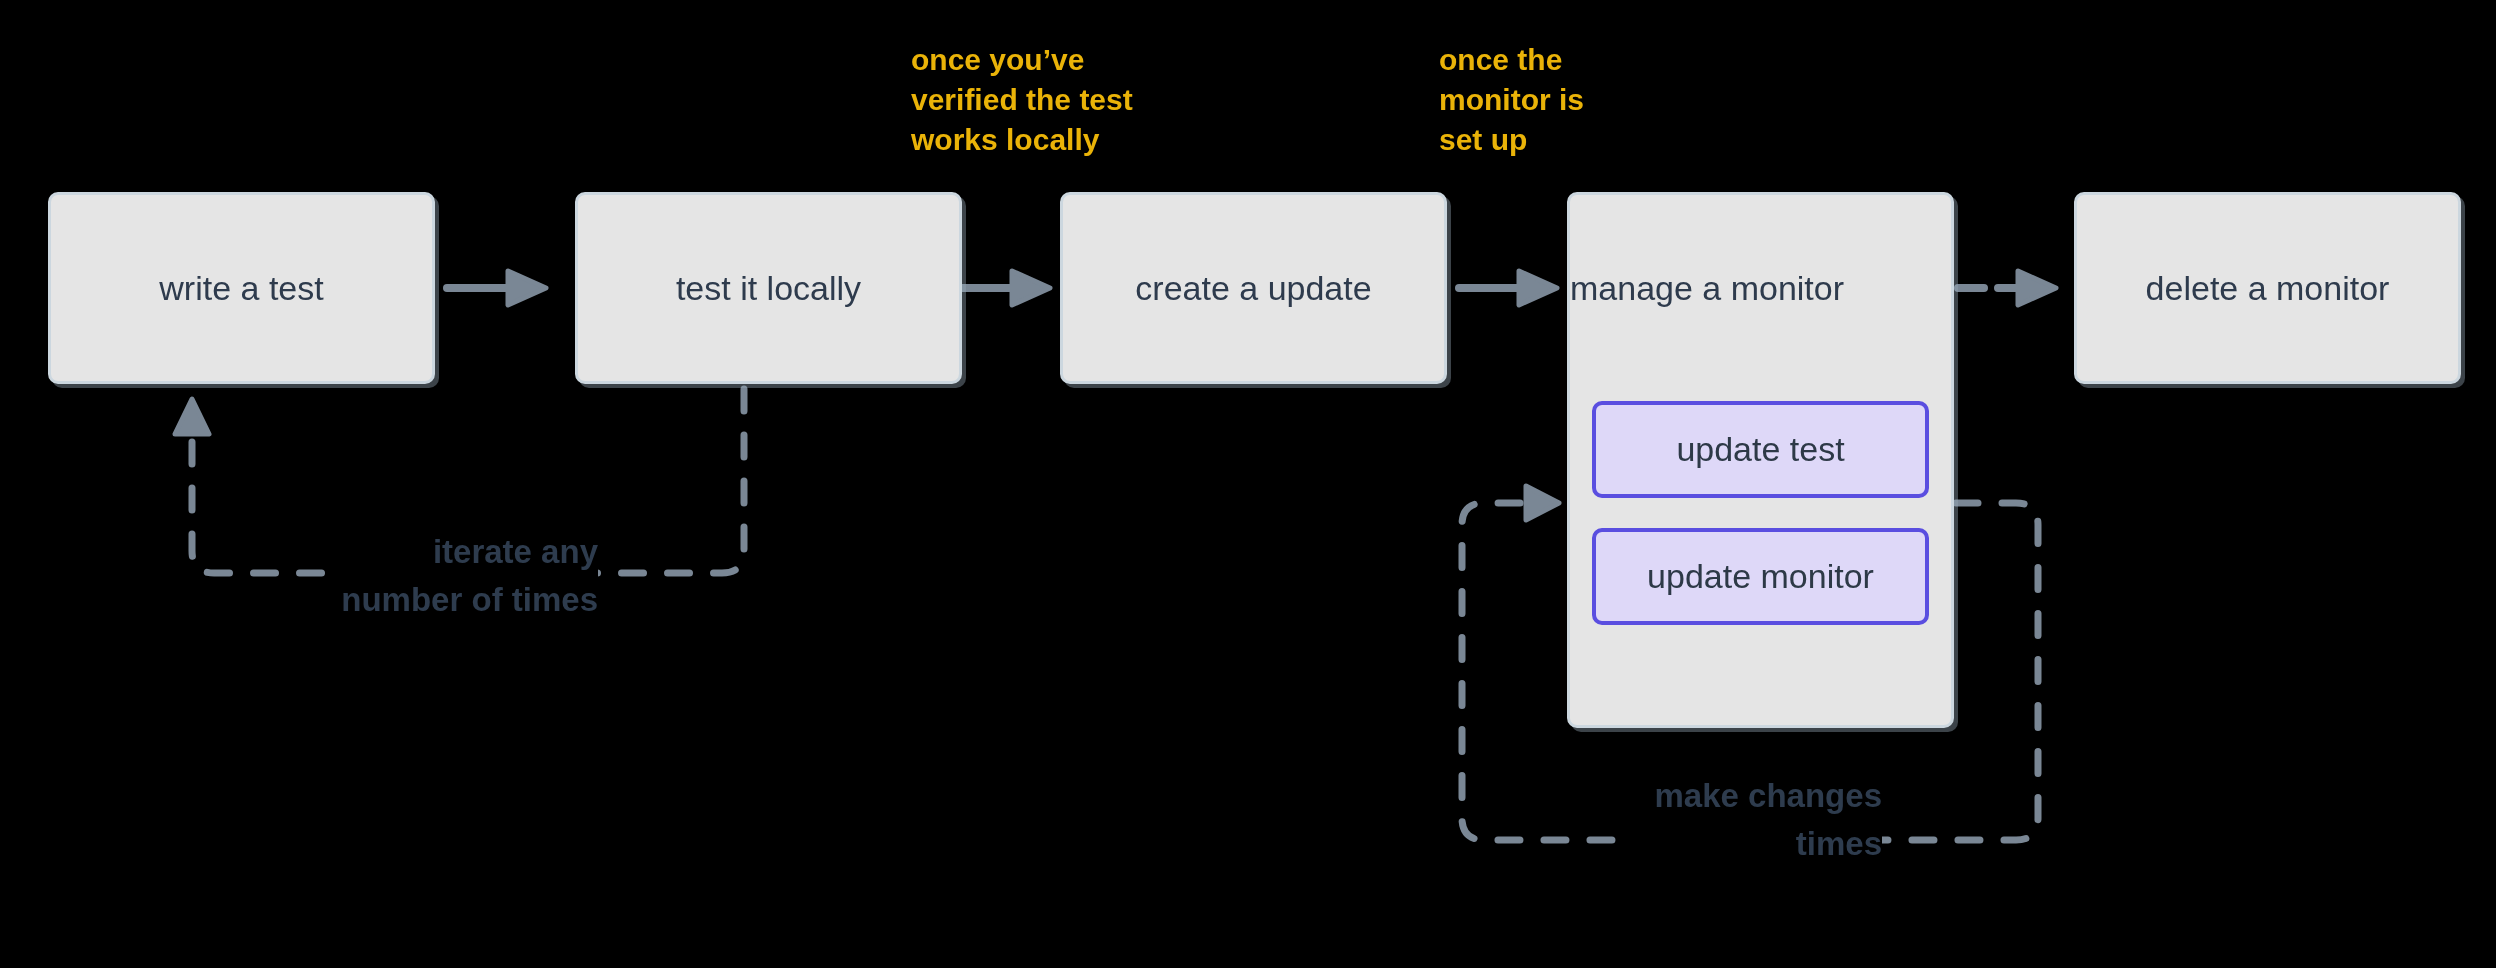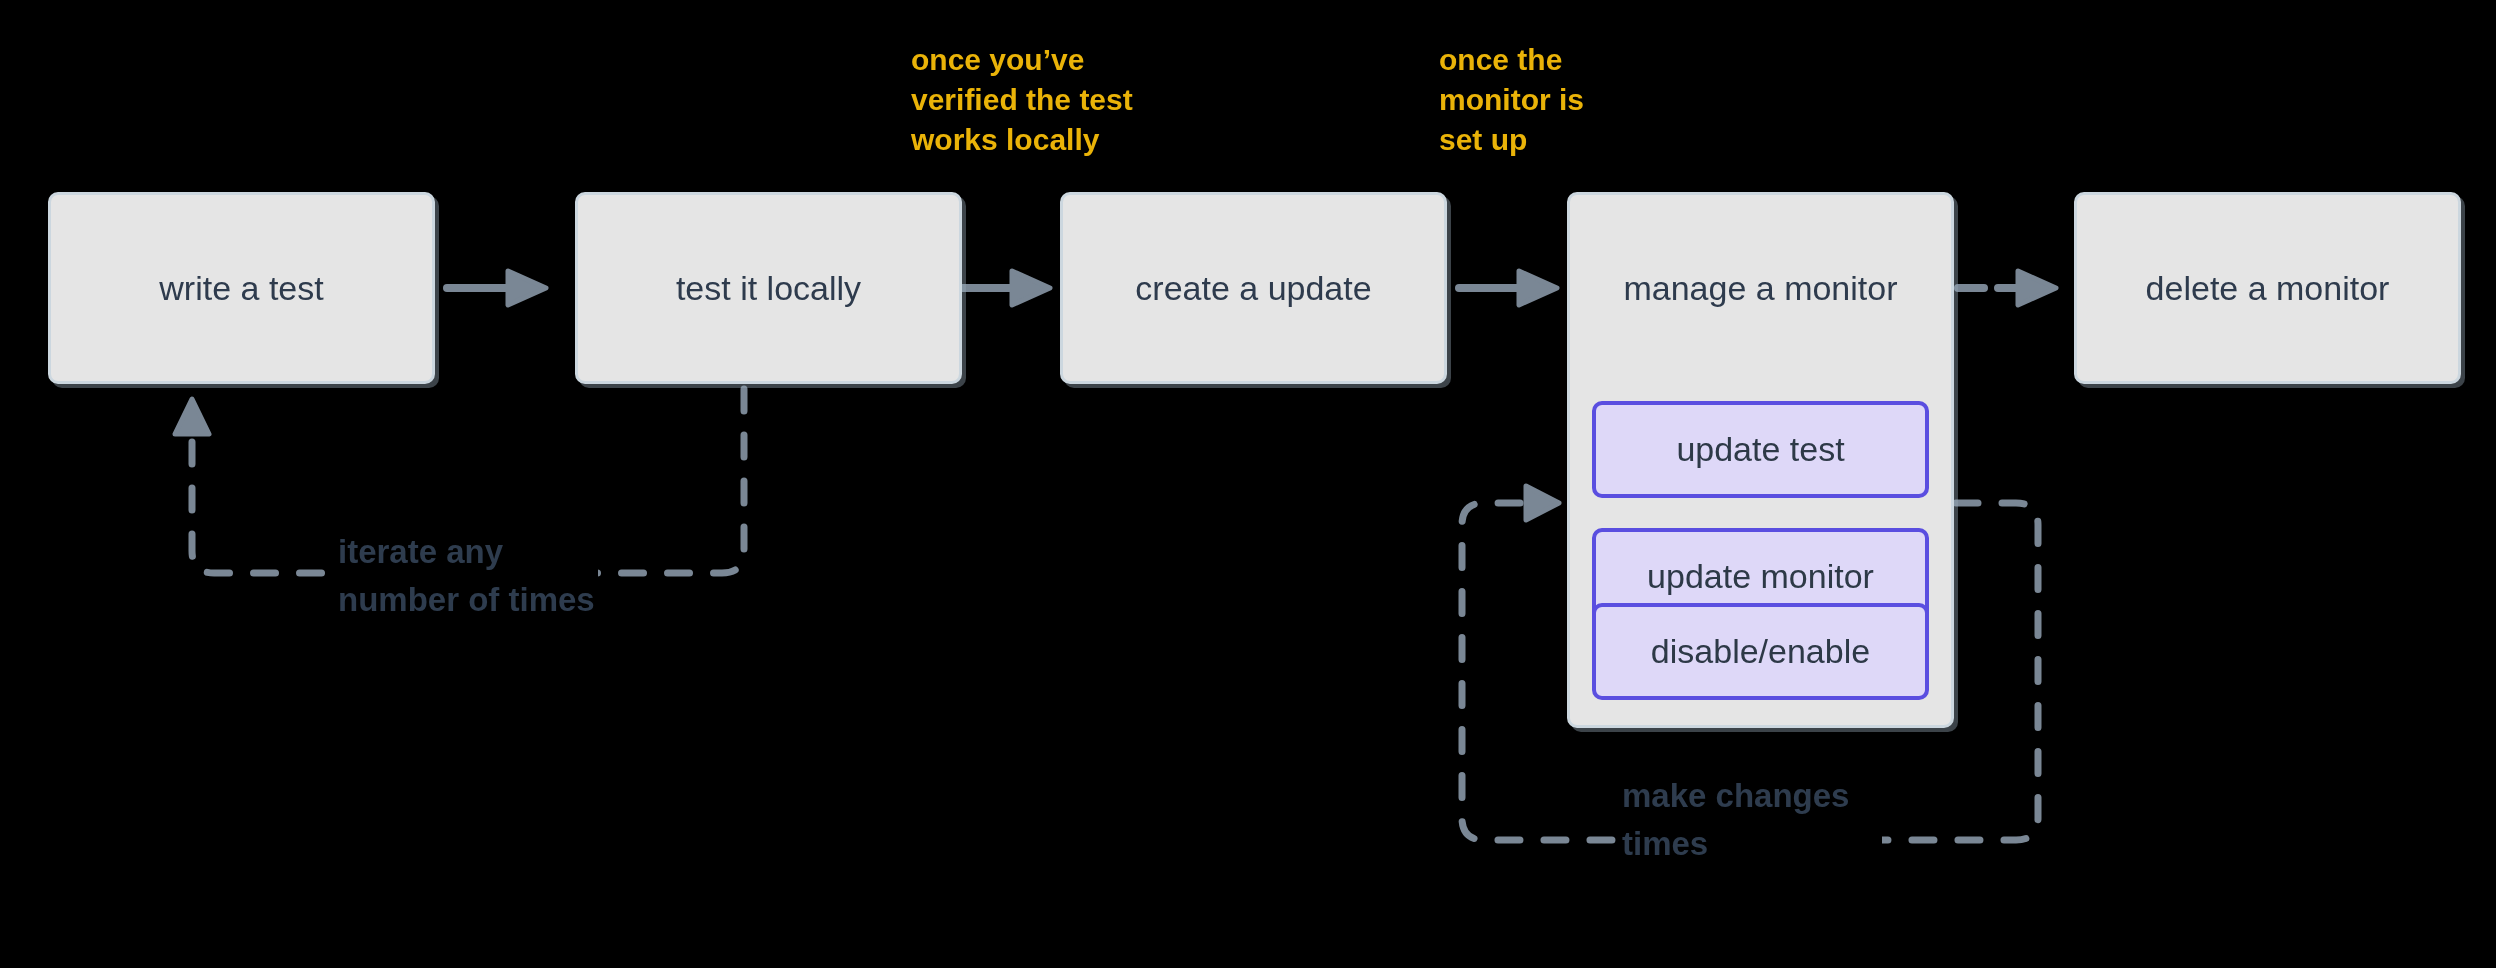--- a/index.html
+++ b/index.html
@@ -36,21 +36,21 @@
     justify-content: center;
     width: 387px;
     height: 192px;
     top: 192px;
   }
   .node-label { white-space: nowrap; }
   #node-manage { left: 1567px; top: 192px; width: 387px; height: 536px; }
   .manage-title {
     position: absolute;
     left: 0; top: 0; width: 100%; height: 186px;
-    display: flex; align-items: center; justify-content: center;
+    display: flex; align-items: center; justify-content: flex-start;
   }
   .subnode {
     position: absolute;
     left: 22px;
     width: 337px;
     height: 97px;
     background: #ded8f8;
     border: 4px solid #5a4ee0;
     border-radius: 10px;
     box-sizing: border-box;
@@ -74,21 +74,21 @@
   #annotation-setup    { left: 1439px; }
   .annotation .line { display: block; }
 
   .loop-label {
     position: absolute;
     background: #000000;
     color: #2e3c4e;
     font-size: 33px;
     font-weight: bold;
     line-height: 48px;
-    text-align: left;
+    text-align: right;
   }
   #iterate-label      { left: 338px;  top: 528px;  width: 260px; }
   #make-changes-label { left: 1622px; top: 772px;  width: 260px; }
 </style>
 </head>
 <body>
 
 <div class="canvas">
 
   <svg class="connectors" viewBox="0 0 2496 968">
@@ -130,23 +130,20 @@
   <div class="node" id="node-manage">
     <div class="manage-title">
       <span class="node-label">manage a monitor</span>
     </div>
     <div class="subnode" id="subnode-update-test">
       <span class="node-label">update test</span>
     </div>
     <div class="subnode" id="subnode-update-monitor">
       <span class="node-label">update monitor</span>
     </div>
-    <div class="subnode" id="subnode-disable-enable">
-      <span class="node-label">disable/enable</span>
-    </div>
   </div>
 
   <div class="node node-simple" style="left:2074px" id="node-delete">
     <span class="node-label">delete a monitor</span>
   </div>
 
   <div class="annotation" id="annotation-verified">
     <span class="line">once you’ve</span>
     <span class="line">verified the test</span>
     <span class="line">works locally</span>

